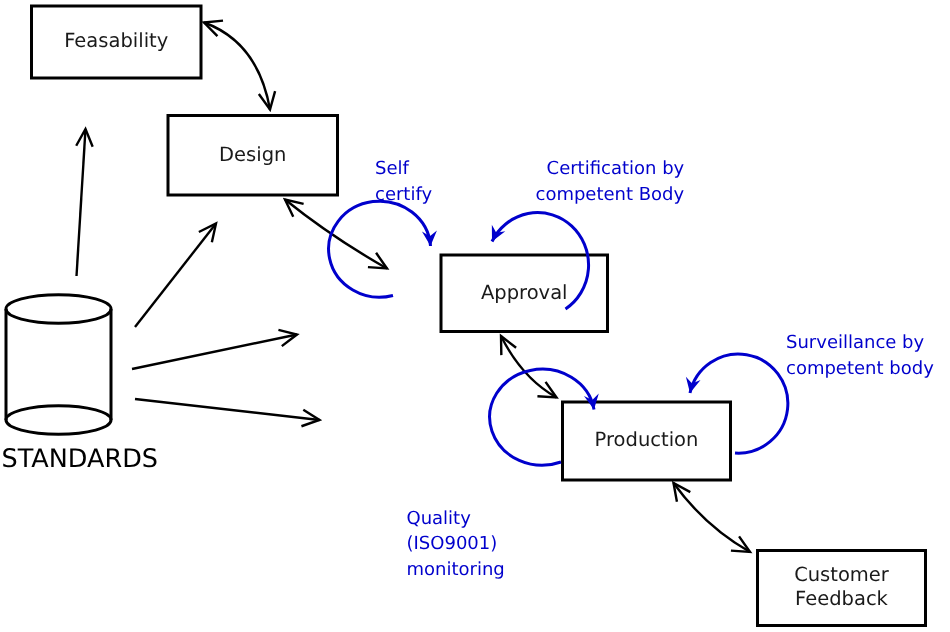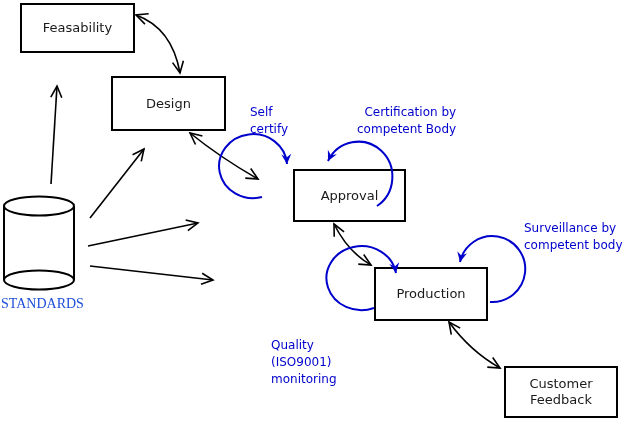--- a/index.html
+++ b/index.html
@@ -42,25 +42,24 @@
     line-height: 17px;
     white-space: nowrap;
     z-index: 3;
   }
   #ann-self-certify   { left: 250px; top: 104px; }
   #ann-certification  { left: 357px; top: 104px; text-align: right; }
   #ann-surveillance   { left: 524px; top: 220px; }
   #ann-quality        { left: 271px; top: 297px; margin-top: 40px; }
   .plain-label {
     position: absolute;
-    color: #1d4ed8;
-    font-size: 14px;
+    color: #000000;
+    font-size: 17px;
     white-space: nowrap;
     z-index: 1;
-    font-family: Liberation Serif, serif;
   }
   #label-standards { left: 1px; top: 296px; }
   svg.overlay {
     position: absolute;
     left: 0;
     top: 0;
     z-index: 5;
     pointer-events: none;
   }
 </style>

